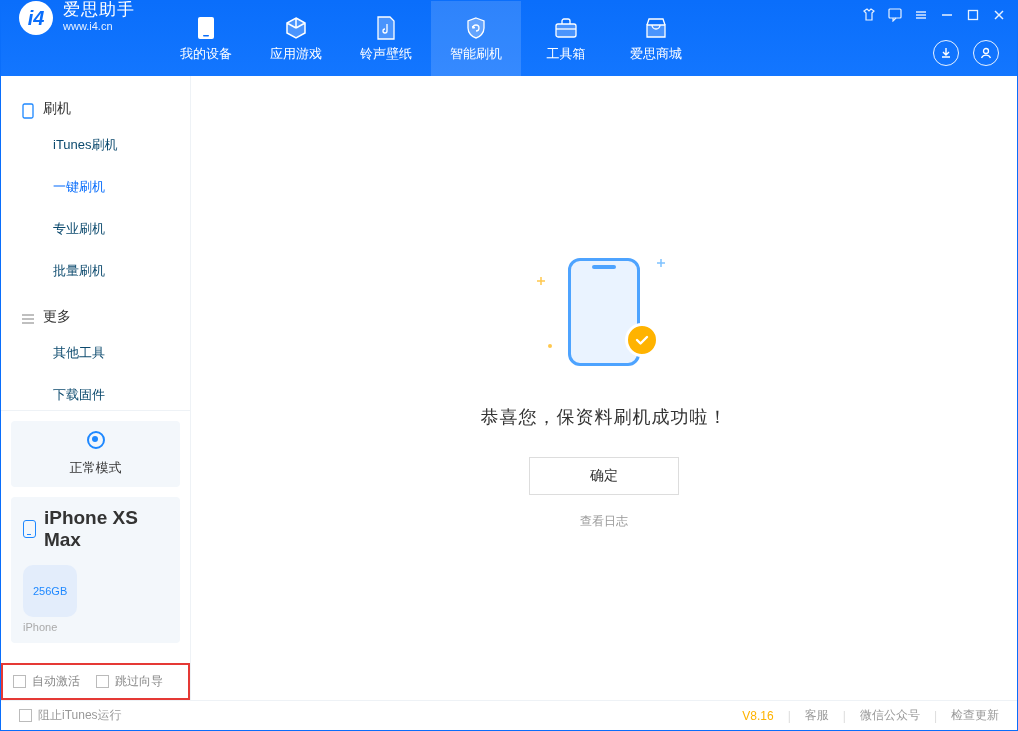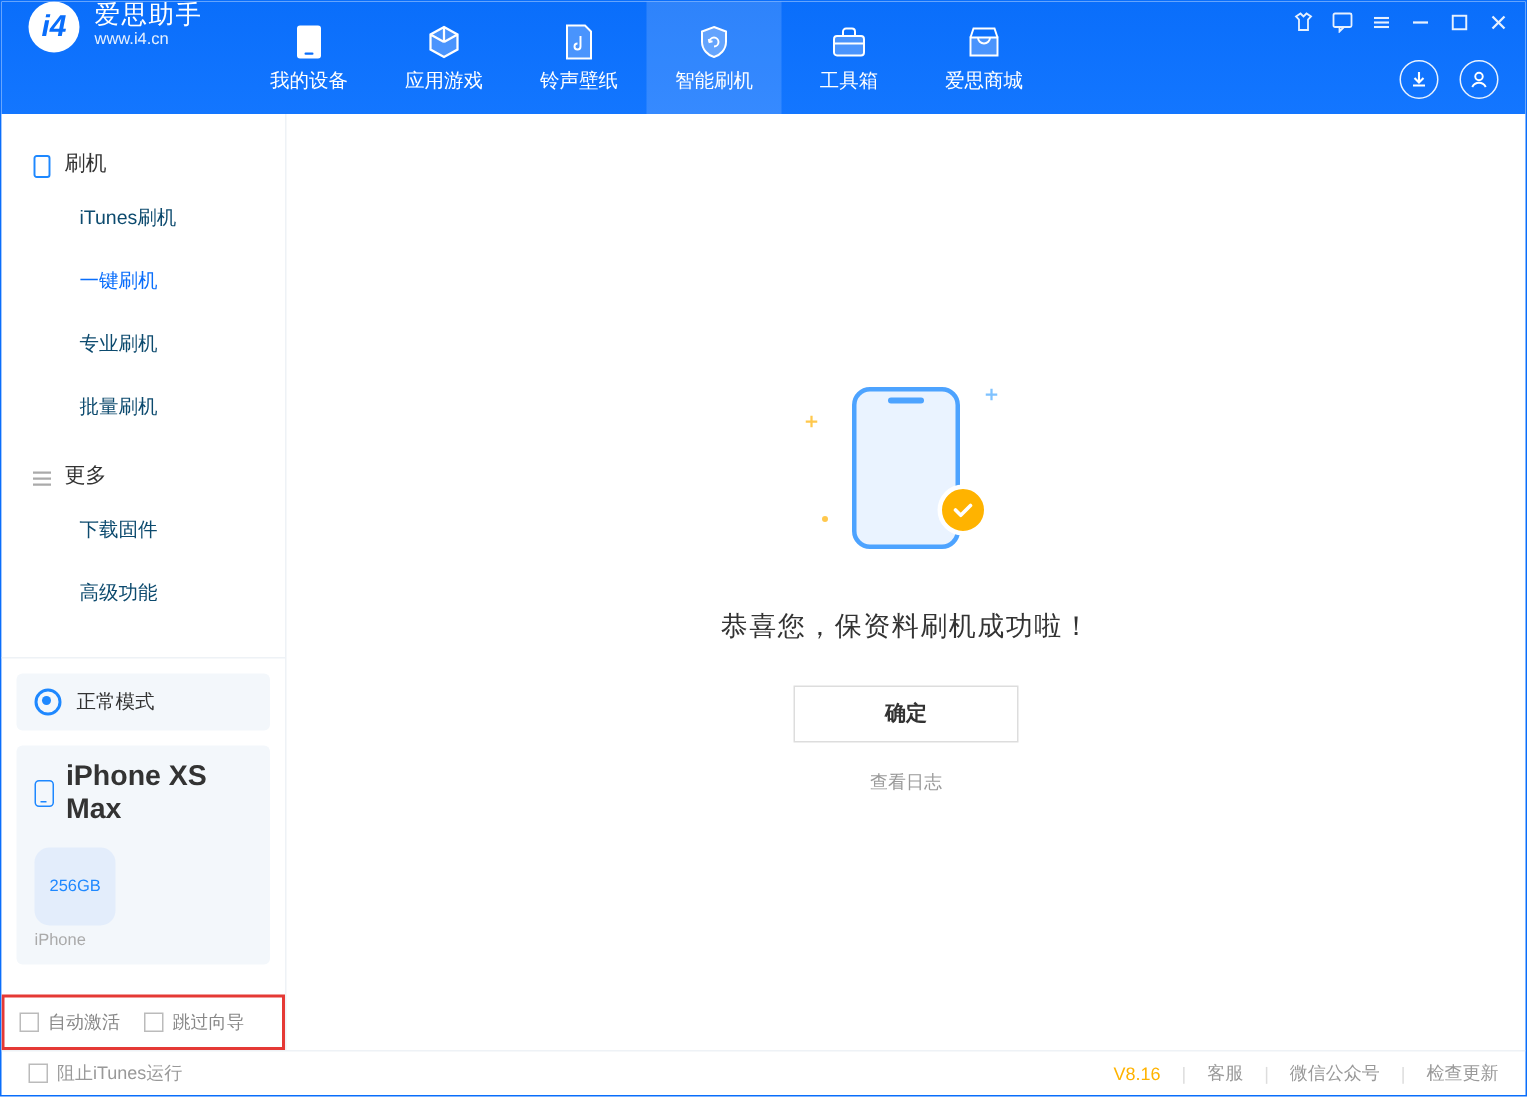--- a/index.html
+++ b/index.html
@@ -31,21 +31,21 @@
 
 .body { display: flex; height: calc(100% - 75px - 30px); }
 .sidebar { width: 190px; border-right: 1px solid #eef2f6; display: flex; flex-direction: column; background: #fff; }
 .side-scroll { flex: 1; overflow-y: auto; padding-top: 8px; }
 .side-section-title { display: flex; align-items: flex-end; gap: 8px; padding: 16px 20px 6px; font-size: 14px; color: #333; font-weight: 500; }
 .side-section-title .sicon { width: 14px; height: 14px; display: inline-flex; align-items: center; justify-content: center; }
 .side-item { padding: 12px 8px 12px 52px; font-size: 13px; color: #0c4a6e; cursor: pointer; }
 .side-item.active { color: #0a6efb; }
 
 .side-bottom { padding: 10px; border-top: 1px solid #eef2f6; }
-.status-card, .device-card { background: #f3f7fb; border-radius: 4px; padding: 10px 12px; margin-bottom: 10px; }
+.status-card, .device-card { background: #f3f7fb; border-radius: 4px; padding: 10px 12px; margin-bottom: 10px; flex-direction: column; }
 .status-card { display: flex; align-items: center; gap: 10px; font-size: 13px; color: #333; }
 .status-dot { width: 18px; height: 18px; border: 2px solid #1e88ff; border-radius: 50%; position: relative; }
 .status-dot::after { content: ''; position: absolute; width: 6px; height: 6px; background: #1e88ff; border-radius: 50%; left: 3px; top: 3px; }
 .device-card .dev-row { display: flex; align-items: center; gap: 8px; }
 .device-name { font-size: 19px; font-weight: 600; color: #333; }
 .device-cap { display: inline-block; background: #e3edfb; color: #1e88ff; font-size: 11px; padding: 20px 10px; border-radius: 10px; margin-top: 14px; }
 .device-type { font-size: 11px; color: #aaa; margin-top: 4px; }
 .phone-icon-sm { width: 14px; height: 18px; border: 1.5px solid #1e88ff; border-radius: 3px; position: relative; }
 .phone-icon-sm::after { content: ''; position: absolute; bottom: 2px; left: 50%; transform: translateX(-50%); width: 4px; height: 1.5px; background: #1e88ff; }
 
@@ -59,21 +59,21 @@
 .phone-big { width: 72px; height: 108px; border: 3px solid #4da3ff; border-radius: 12px; background: #eaf3ff; position: relative; }
 .phone-big::before { content: ''; position: absolute; top: 4px; left: 50%; transform: translateX(-50%); width: 24px; height: 4px; background: #4da3ff; border-radius: 2px; }
 .check-badge { position: absolute; right: 20px; bottom: 20px; width: 34px; height: 34px; background: #ffb300; border-radius: 50%; display: flex; align-items: center; justify-content: center; border: 3px solid #fff; }
 .sparkle { position: absolute; width: 8px; height: 8px; }
 .sparkle.s1 { left: 8px; top: 30px; }
 .sparkle.s2 { right: 14px; top: 12px; }
 .sparkle.s3 { left: 18px; bottom: 26px; }
 .sparkle svg { display: block; }
 
 .success-text { font-size: 18px; color: #333; margin-top: 28px; letter-spacing: 1px; }
-.ok-btn { margin-top: 28px; width: 150px; height: 38px; border: 1px solid #ddd; background: #fff; color: #333; font-size: 14px; cursor: pointer; font-weight: bold; }
+.ok-btn { margin-top: 28px; width: 150px; height: 38px; border: 1px solid #ddd; background: #fff; color: #333; font-size: 14px; cursor: pointer; }
 .log-link { margin-top: 18px; font-size: 12px; color: #999; cursor: pointer; }
 
 
 .footer { height: 30px; border-top: 1px solid #eef2f6; display: flex; align-items: center; padding: 0 18px; font-size: 12px; color: #999; }
 .footer .cb { color: #999; }
 .footer-spacer { flex: 1; }
 .footer-links { display: flex; align-items: center; gap: 14px; }
 .footer-links .sep { color: #ddd; }
 .footer-link { cursor: pointer; color: #999; }
 .ver { color: #ffb300; }
@@ -222,20 +222,21 @@
       <div class="side-section-title">
         <span class="sicon">
             <svg width="14" height="12" viewBox="0 0 14 12">
               <line x1="1" y1="2" x2="13" y2="2" stroke="#aaa" stroke-width="1.5"></line>
               <line x1="1" y1="6" x2="13" y2="6" stroke="#aaa" stroke-width="1.5"></line>
               <line x1="1" y1="10" x2="13" y2="10" stroke="#aaa" stroke-width="1.5"></line>
             </svg>
           </span>
         <span>更多</span>
       </div>
+      <div class="side-item">其他工具</div>
       <div class="side-item">下载固件</div>
       <div class="side-item">高级功能</div>
     </div>
 
     <div class="side-bottom">
       <div class="status-card">
         <span class="status-dot"></span>
         <span>正常模式</span>
       </div>
       <div class="device-card">

